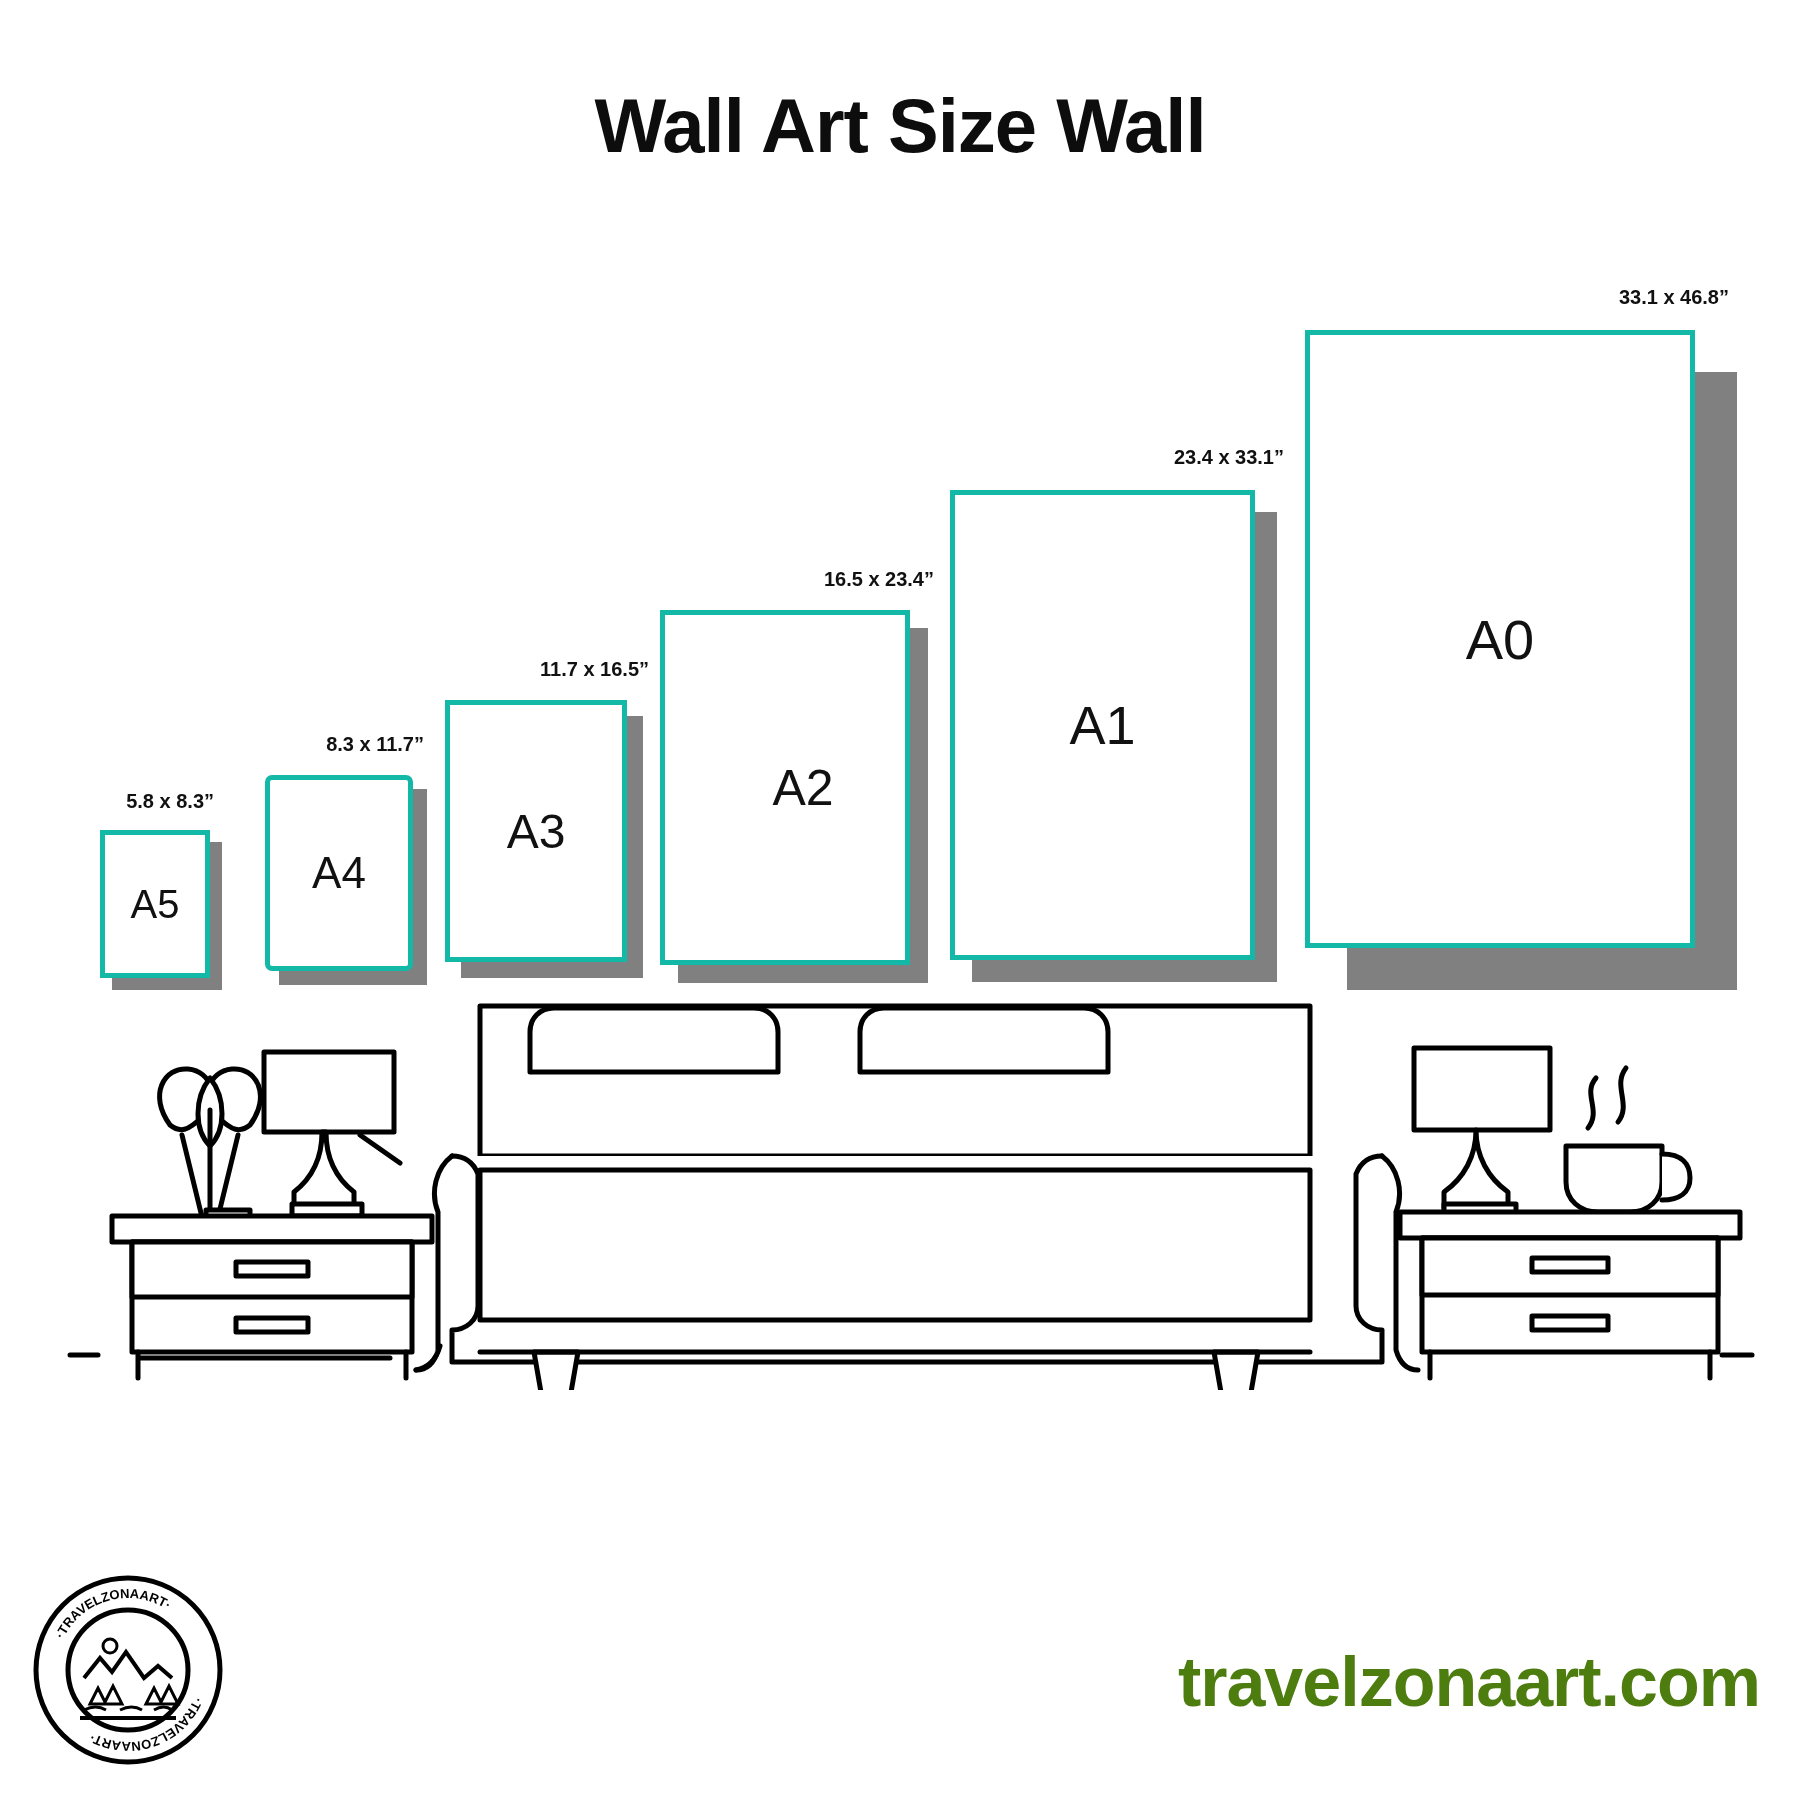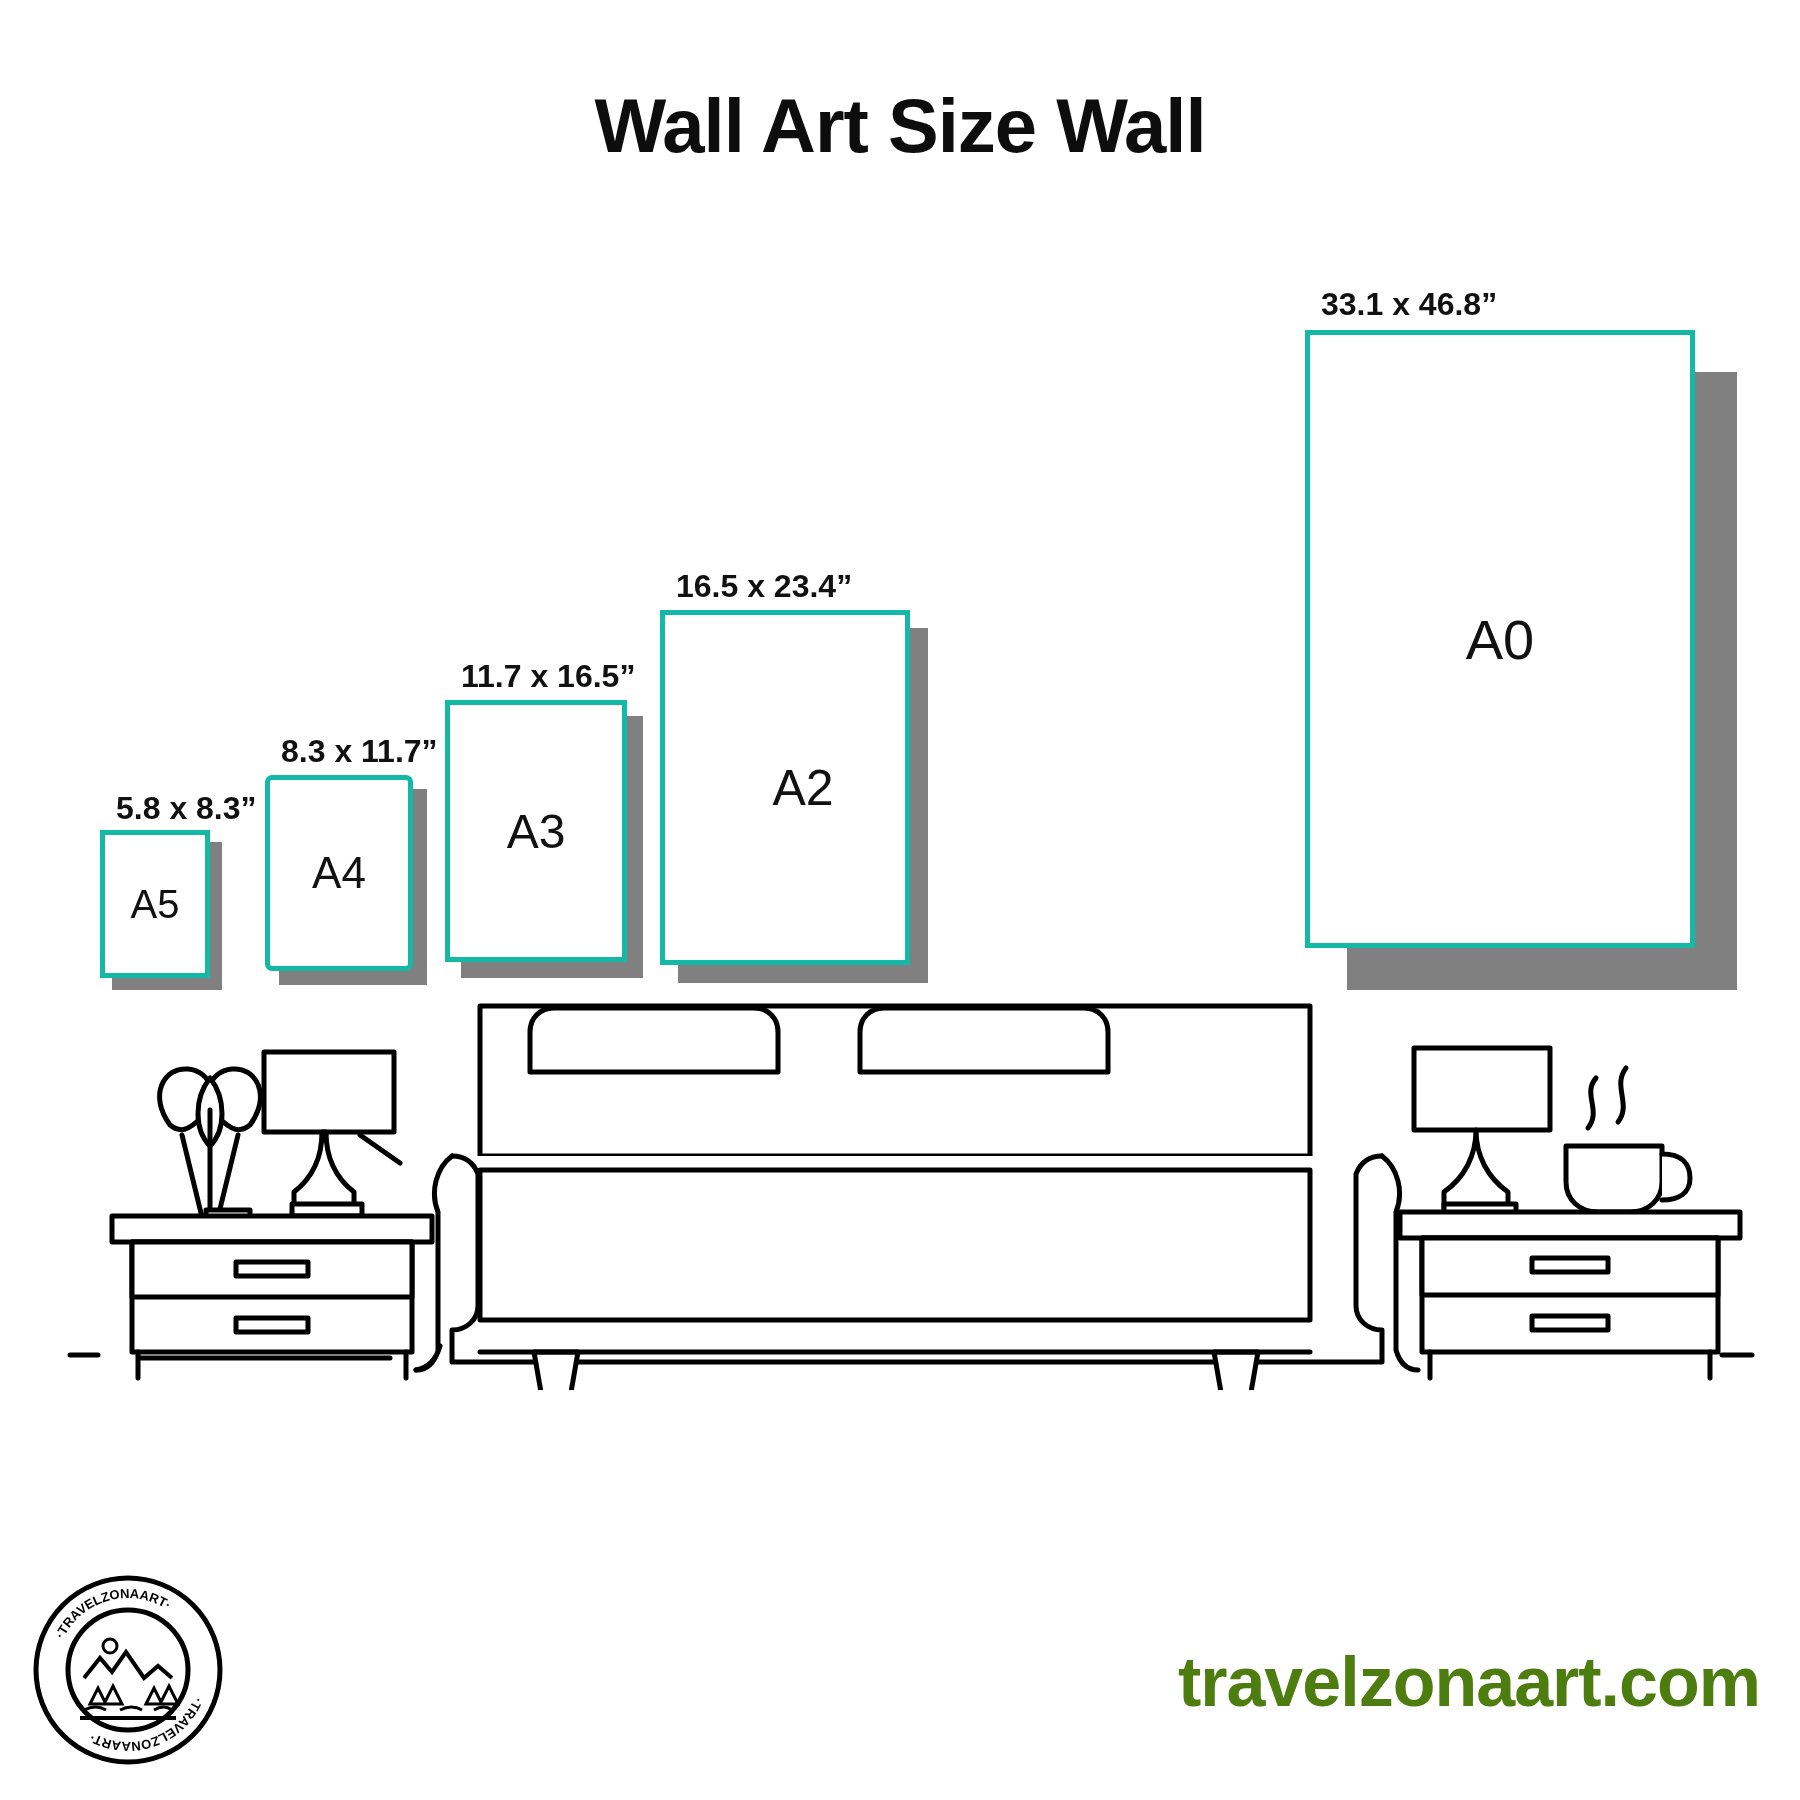--- a/index.html
+++ b/index.html
@@ -44,24 +44,24 @@
     height: 700px;
   }
 
   .frame-group {
     position: absolute;
     bottom: 0;
   }
 
   .frame-caption {
     position: absolute;
-    left: 16px;
+    left: 4px;
     width: 100%;
-    text-align: left;
-    font-size: 32px;
+    text-align: right;
+    font-size: 20px;
     font-weight: bold;
     color: #111;
     white-space: nowrap;
   }
 
   .frame-shadow {
     position: absolute;
     background: #808080;
   }
 
@@ -143,20 +143,27 @@
     </div>
 
     <div class="frame-group" style="left:660px; width:270px; height:380px;">
       <div class="frame-caption" style="top:-42px;">16.5 x 23.4”</div>
       <div class="frame-shadow" style="left:18px; top:18px; width:250px; height:355px;"></div>
       <div class="frame-box" style="left:0; top:0; width:250px; height:355px;padding-left:36px;">
         <span class="frame-label" style="font-size:50px;">A2</span>
       </div>
     </div>
 
+    <div class="frame-group" style="left:950px; width:330px; height:500px;">
+      <div class="frame-caption" style="top:-44px;">23.4 x 33.1”</div>
+      <div class="frame-shadow" style="left:22px; top:22px; width:305px; height:470px;"></div>
+      <div class="frame-box" style="left:0; top:0; width:305px; height:470px;">
+        <span class="frame-label" style="font-size:54px;">A1</span>
+      </div>
+    </div>
 
     <div class="frame-group" style="left:1305px; width:420px; height:660px;">
       <div class="frame-caption" style="top:-44px;">33.1 x 46.8”</div>
       <div class="frame-shadow" style="left:42px; top:42px; width:390px; height:618px;"></div>
       <div class="frame-box" style="left:0; top:0; width:390px; height:618px;">
         <span class="frame-label" style="font-size:56px;">A0</span>
       </div>
     </div>
 
   </div>

